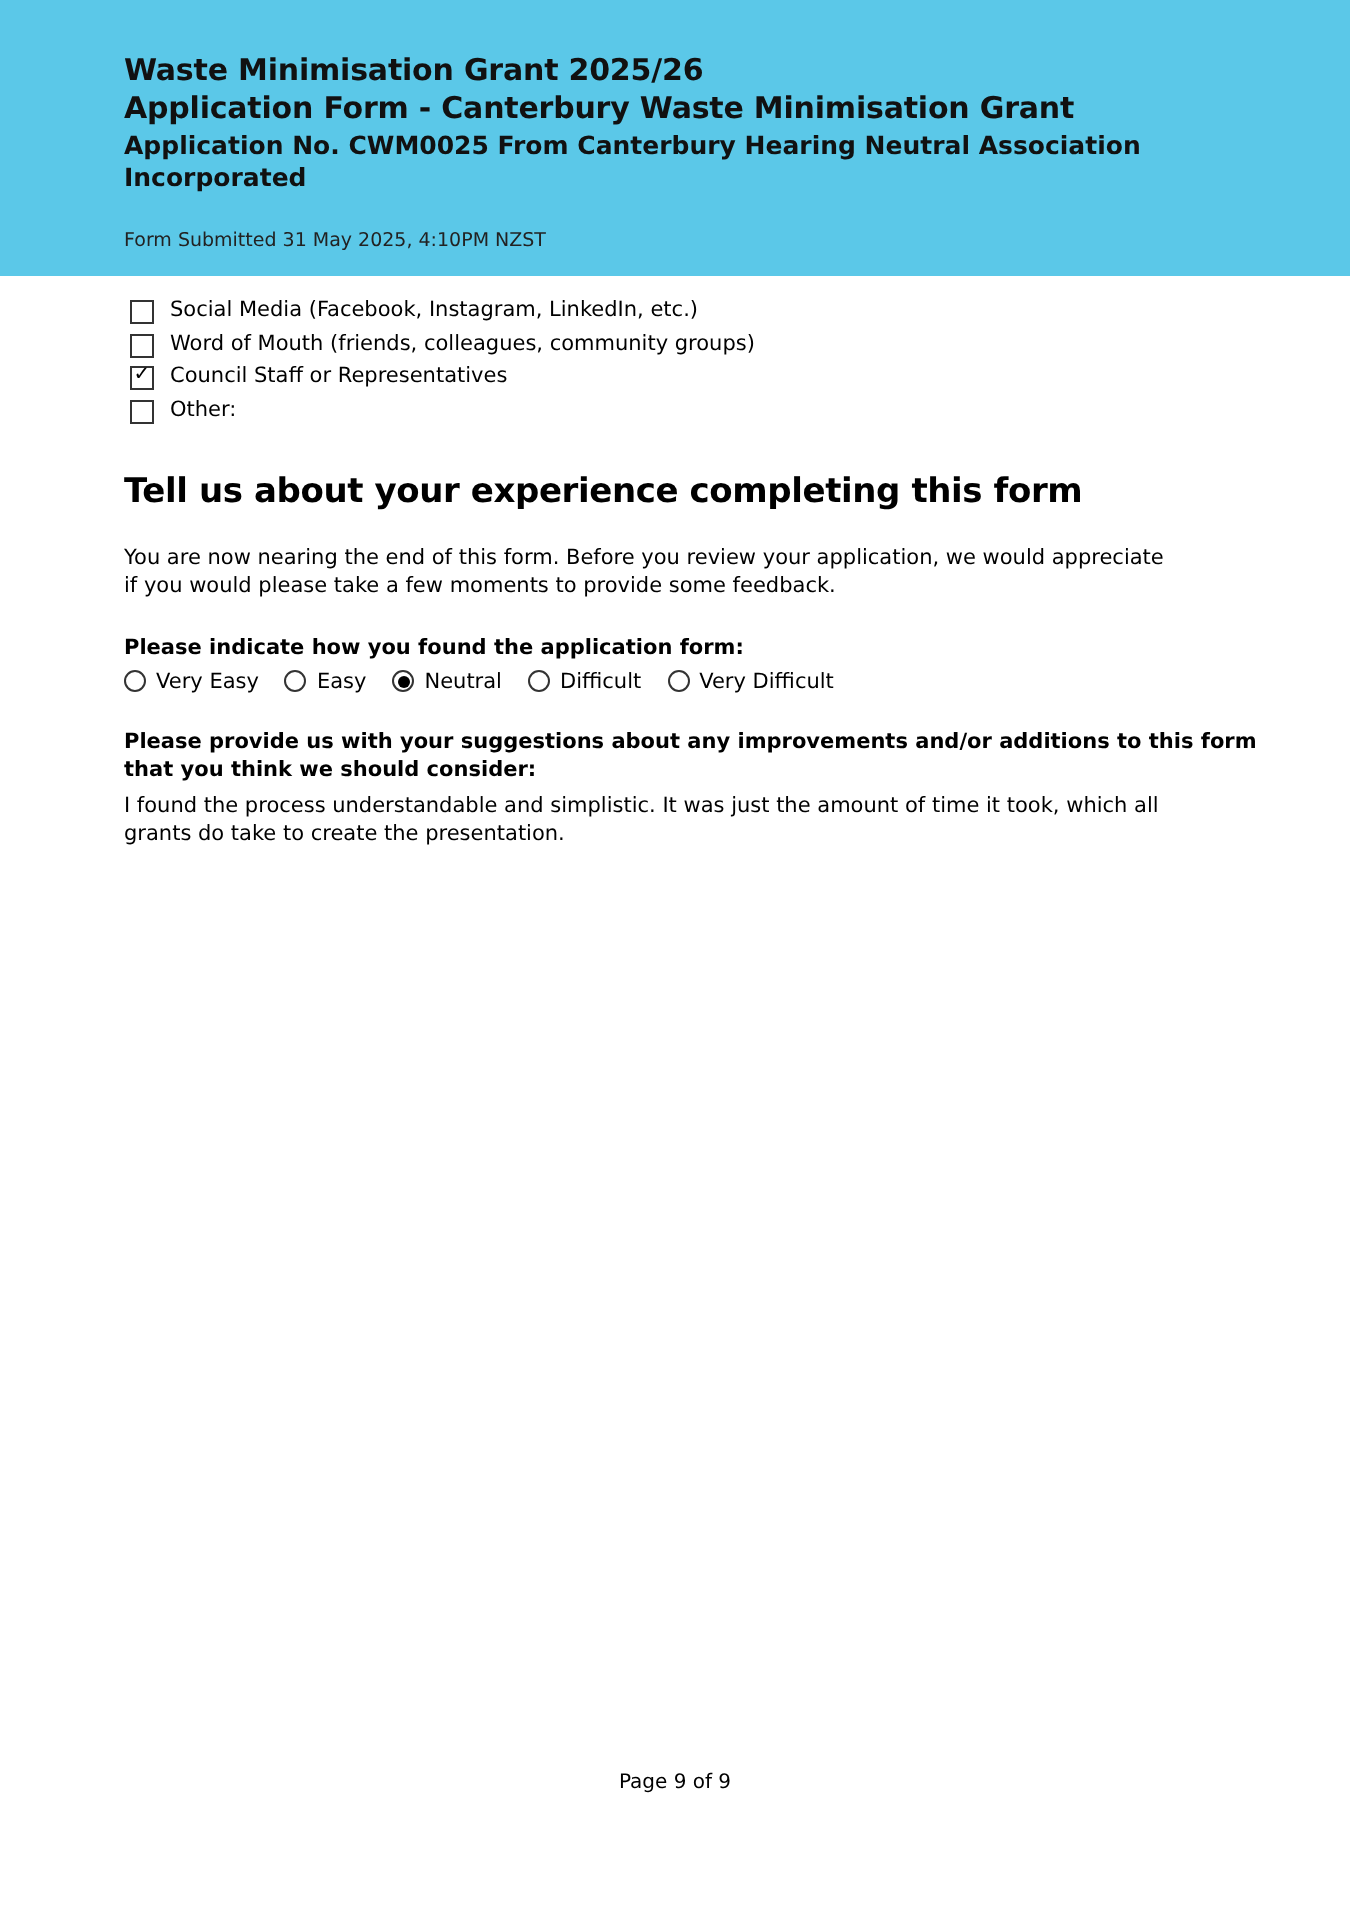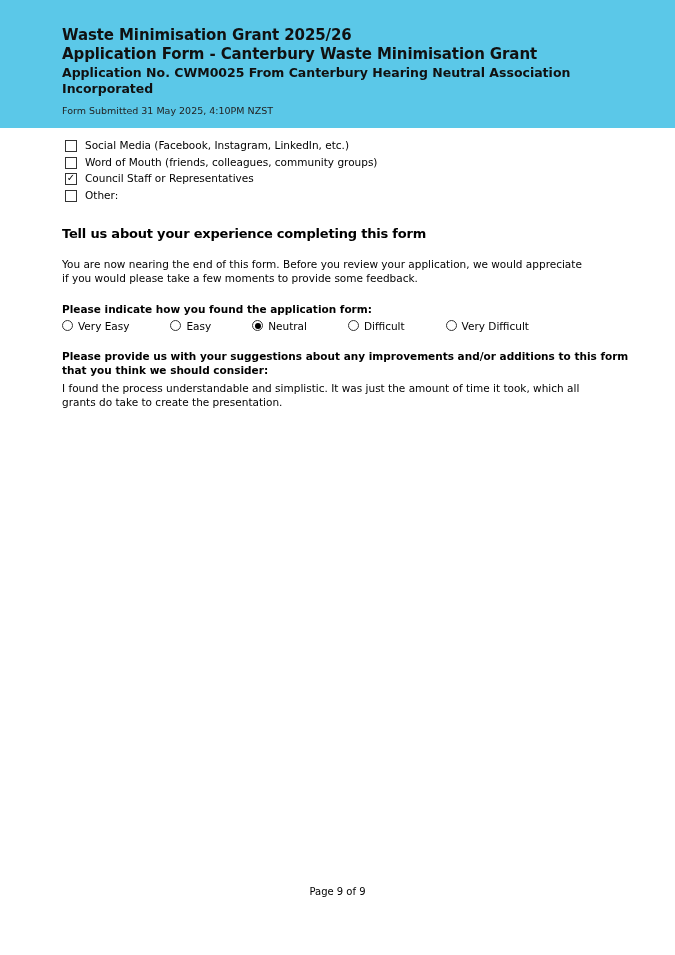--- a/index.html
+++ b/index.html
@@ -48,21 +48,21 @@
     font-size: 12.5px;
     font-weight: bold;
     color: #111;
     line-height: 16px;
     margin-top: 1px;
   }
   .hdr-sub {
     font-size: 9.5px;
     color: #222;
     line-height: 14px;
-    margin-top: 7px;
+    margin-top: 17px;
   }
   .content {
     padding-left: 62px;
     padding-right: 45px;
     padding-top: 6px;
   }
   .checklist {
     margin-top: 4px;
   }
   .check-row {
@@ -95,21 +95,21 @@
     width: 10px;
     font-size: 10px;
     line-height: 12px;
     text-align: center;
   }
   .check-label {
     font-size: 10.5px;
     color: #000;
   }
   .section-title {
-    font-size: 13px;
+    font-size: 17px;
     font-weight: bold;
     margin-top: 24px;
     margin-bottom: 0;
     letter-spacing: -0.2px;
   }
   .paragraph {
     font-size: 10.5px;
     line-height: 14px;
     margin-top: 16px;
     max-width: 520px;
@@ -118,21 +118,20 @@
     font-size: 10.5px;
     font-weight: bold;
     margin-top: 17px;
     line-height: 14px;
   }
   .radio-row {
     display: flex;
     align-items: flex-start;
     margin-top: 4px;
     flex-wrap: wrap;
-    gap: 28px;
   }
   .radio-item {
     display: flex;
     align-items: center;
     margin-right: 13px;
   }
   .radio-mark {
     width: 9px;
     height: 9px;
     border: 1px solid #333;

